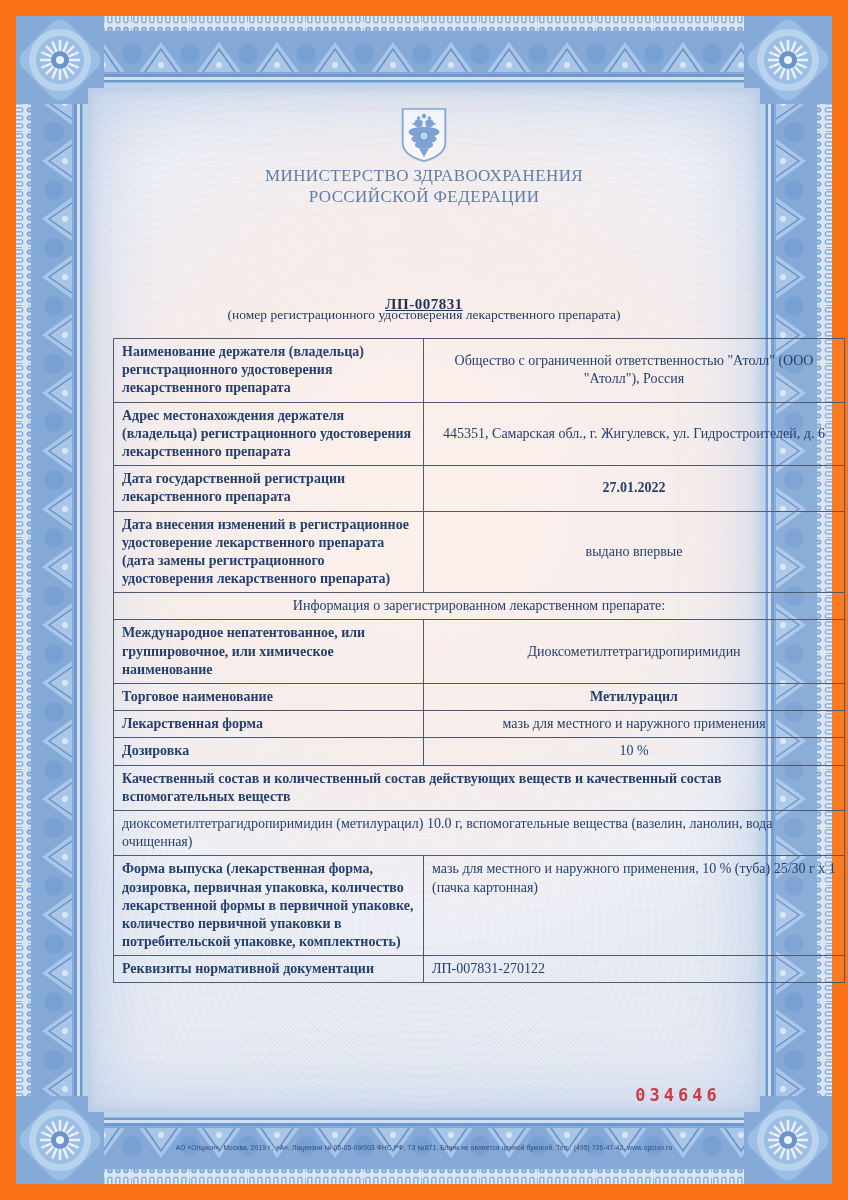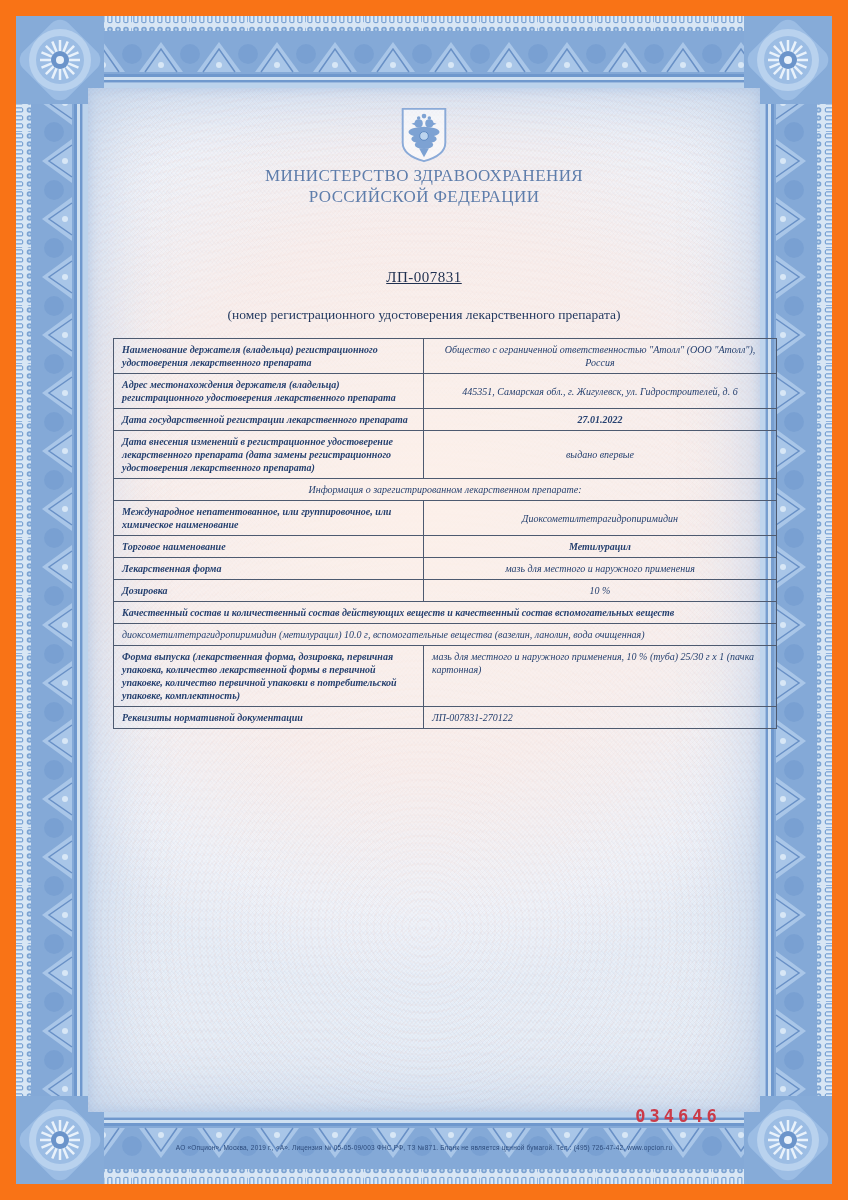--- a/index.html
+++ b/index.html
@@ -34,48 +34,48 @@
   .emblem-wrap{position:absolute;left:0;top:16px;width:672px;text-align:center;}
   .ministry{
     position:absolute;left:0;top:78px;width:672px;
     color:#5e7dab;font-size:17px;line-height:1.22;letter-spacing:.4px;
   }
   .doc-title{
     position:absolute;left:0;top:126px;width:672px;
     color:#3f6fba;font-weight:bold;font-size:20.5px;line-height:1.5;
   }
   .reg-number{
-    position:absolute;left:0;top:181px;width:672px;
-    color:#1f3050;font-weight:normal;font-size:15px;text-decoration:underline;letter-spacing:.5px;
+    position:absolute;left:0;top:208px;width:672px;
+    color:#1f3050;font-weight:bold;font-size:15px;text-decoration:underline;letter-spacing:.5px;
   }
   .reg-caption{
     position:absolute;left:0;top:219px;width:672px;
     color:#243a60;font-size:13.5px;
   }
   
   table.cert{
-    position:absolute;left:25px;top:250px;width:664px;
+    position:absolute;left:25px;top:250px;width:732px;
     border-collapse:collapse;table-layout:fixed;
-    color:#25406f;font-size:10px;line-height:1.3;font-style:italic;
+    color:#25406f;font-size:14px;line-height:1.3;
   }
   table.cert td{
     border:1px solid #4d5a70;padding:4px 8px;vertical-align:middle;
     background:rgba(255,255,255,.06);
   }
   td.lbl{font-weight:bold;width:293px;}
   td.val{text-align:center;}
   td.val.left{text-align:left;}
   td.val.top{vertical-align:top;}
   td.val.bold{font-weight:bold;}
   td.span-cell{text-align:left;}
   td.span-cell.c{text-align:center;}
   td.span-cell.b{font-weight:bold;}
   
   .serial{
-    position:absolute;left:505px;top:1018px;width:170px;text-align:center;
+    position:absolute;left:505px;top:997px;width:170px;text-align:center;
     font-family:"DejaVu Sans Mono",monospace;font-size:17px;font-weight:bold;
     color:#cb3a48;letter-spacing:4px;
   }
   .imprint{
     position:absolute;left:0;bottom:49px;width:848px;text-align:center;
     font-family:"Liberation Sans","DejaVu Sans",sans-serif;
     font-size:6.5px;color:#2c4a7a;letter-spacing:.2px;z-index:5;
   }
 </style>
 </head>

